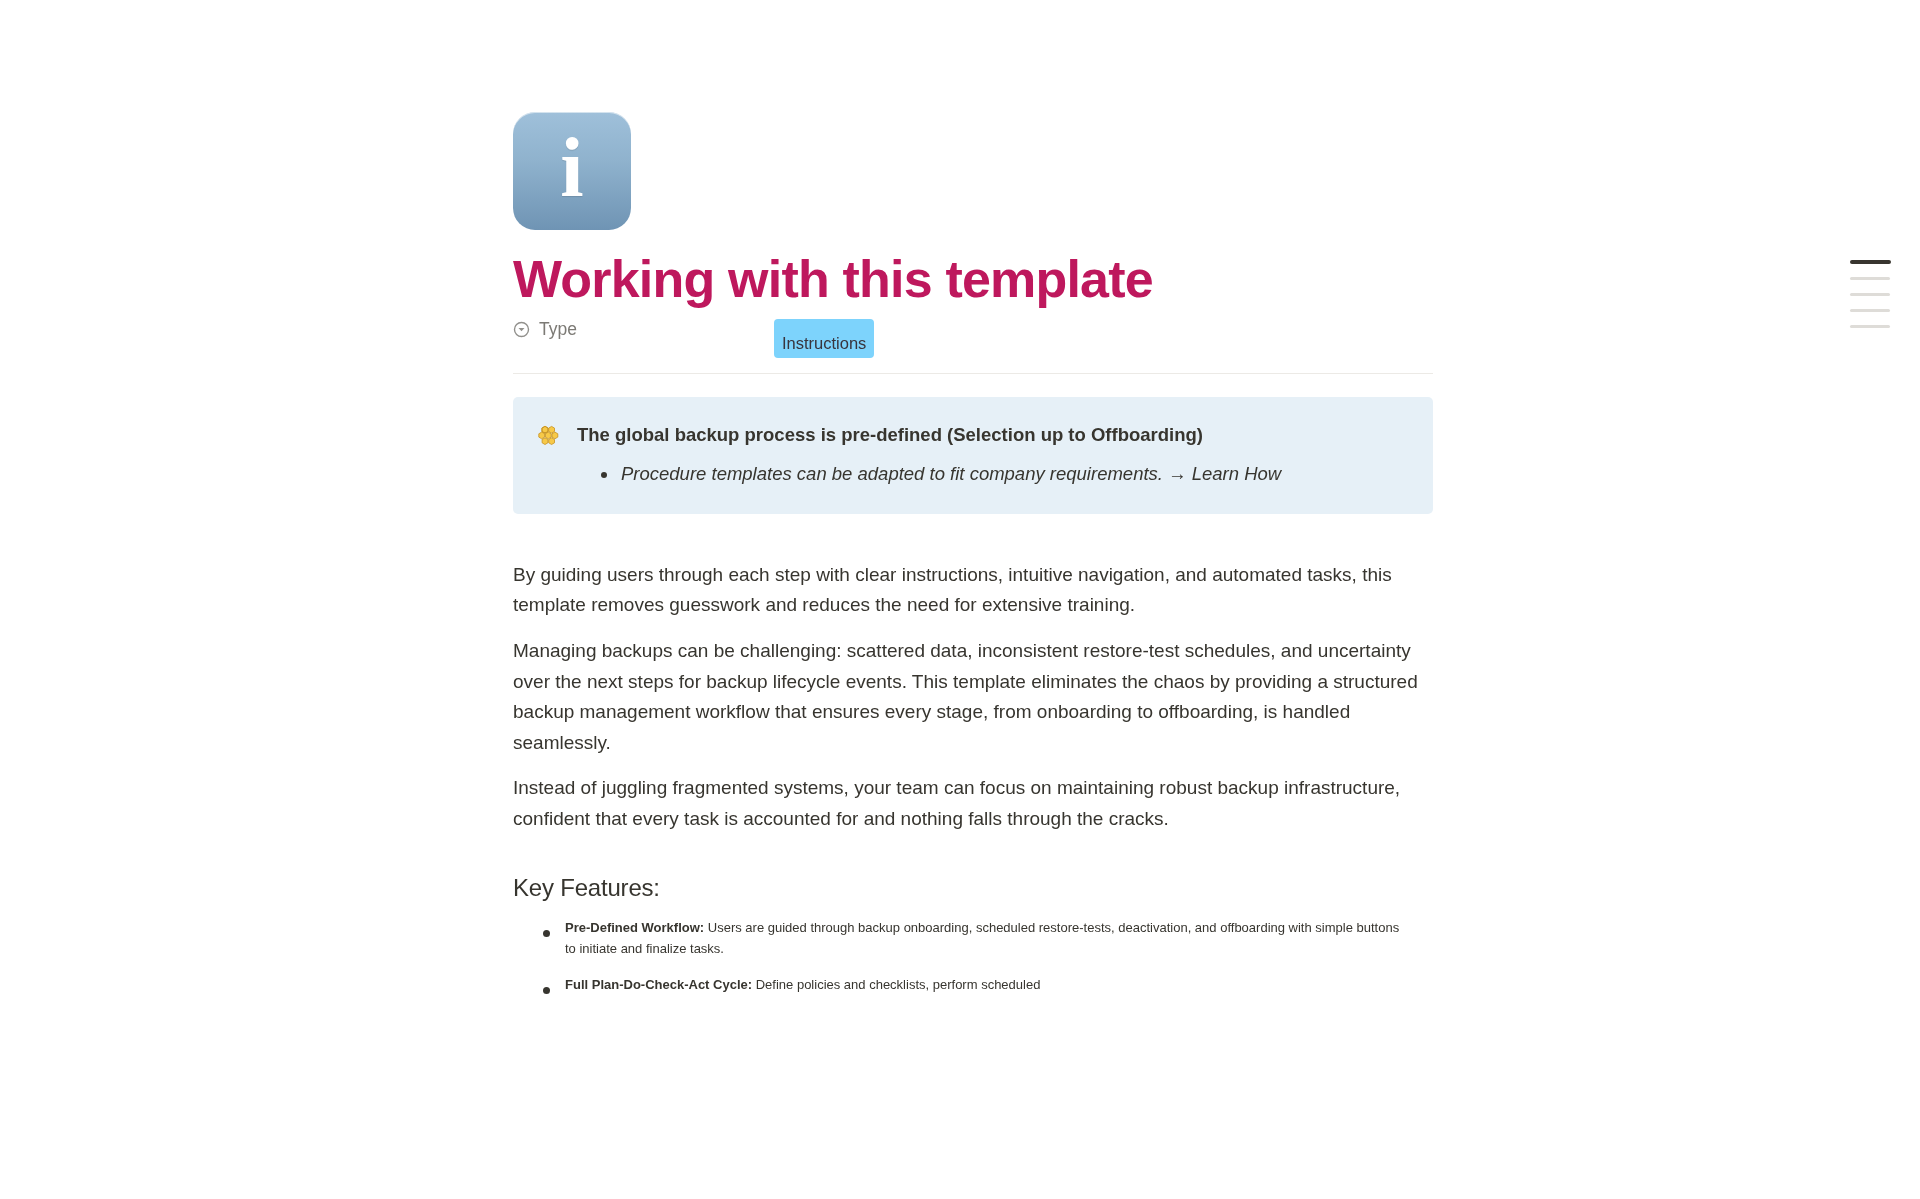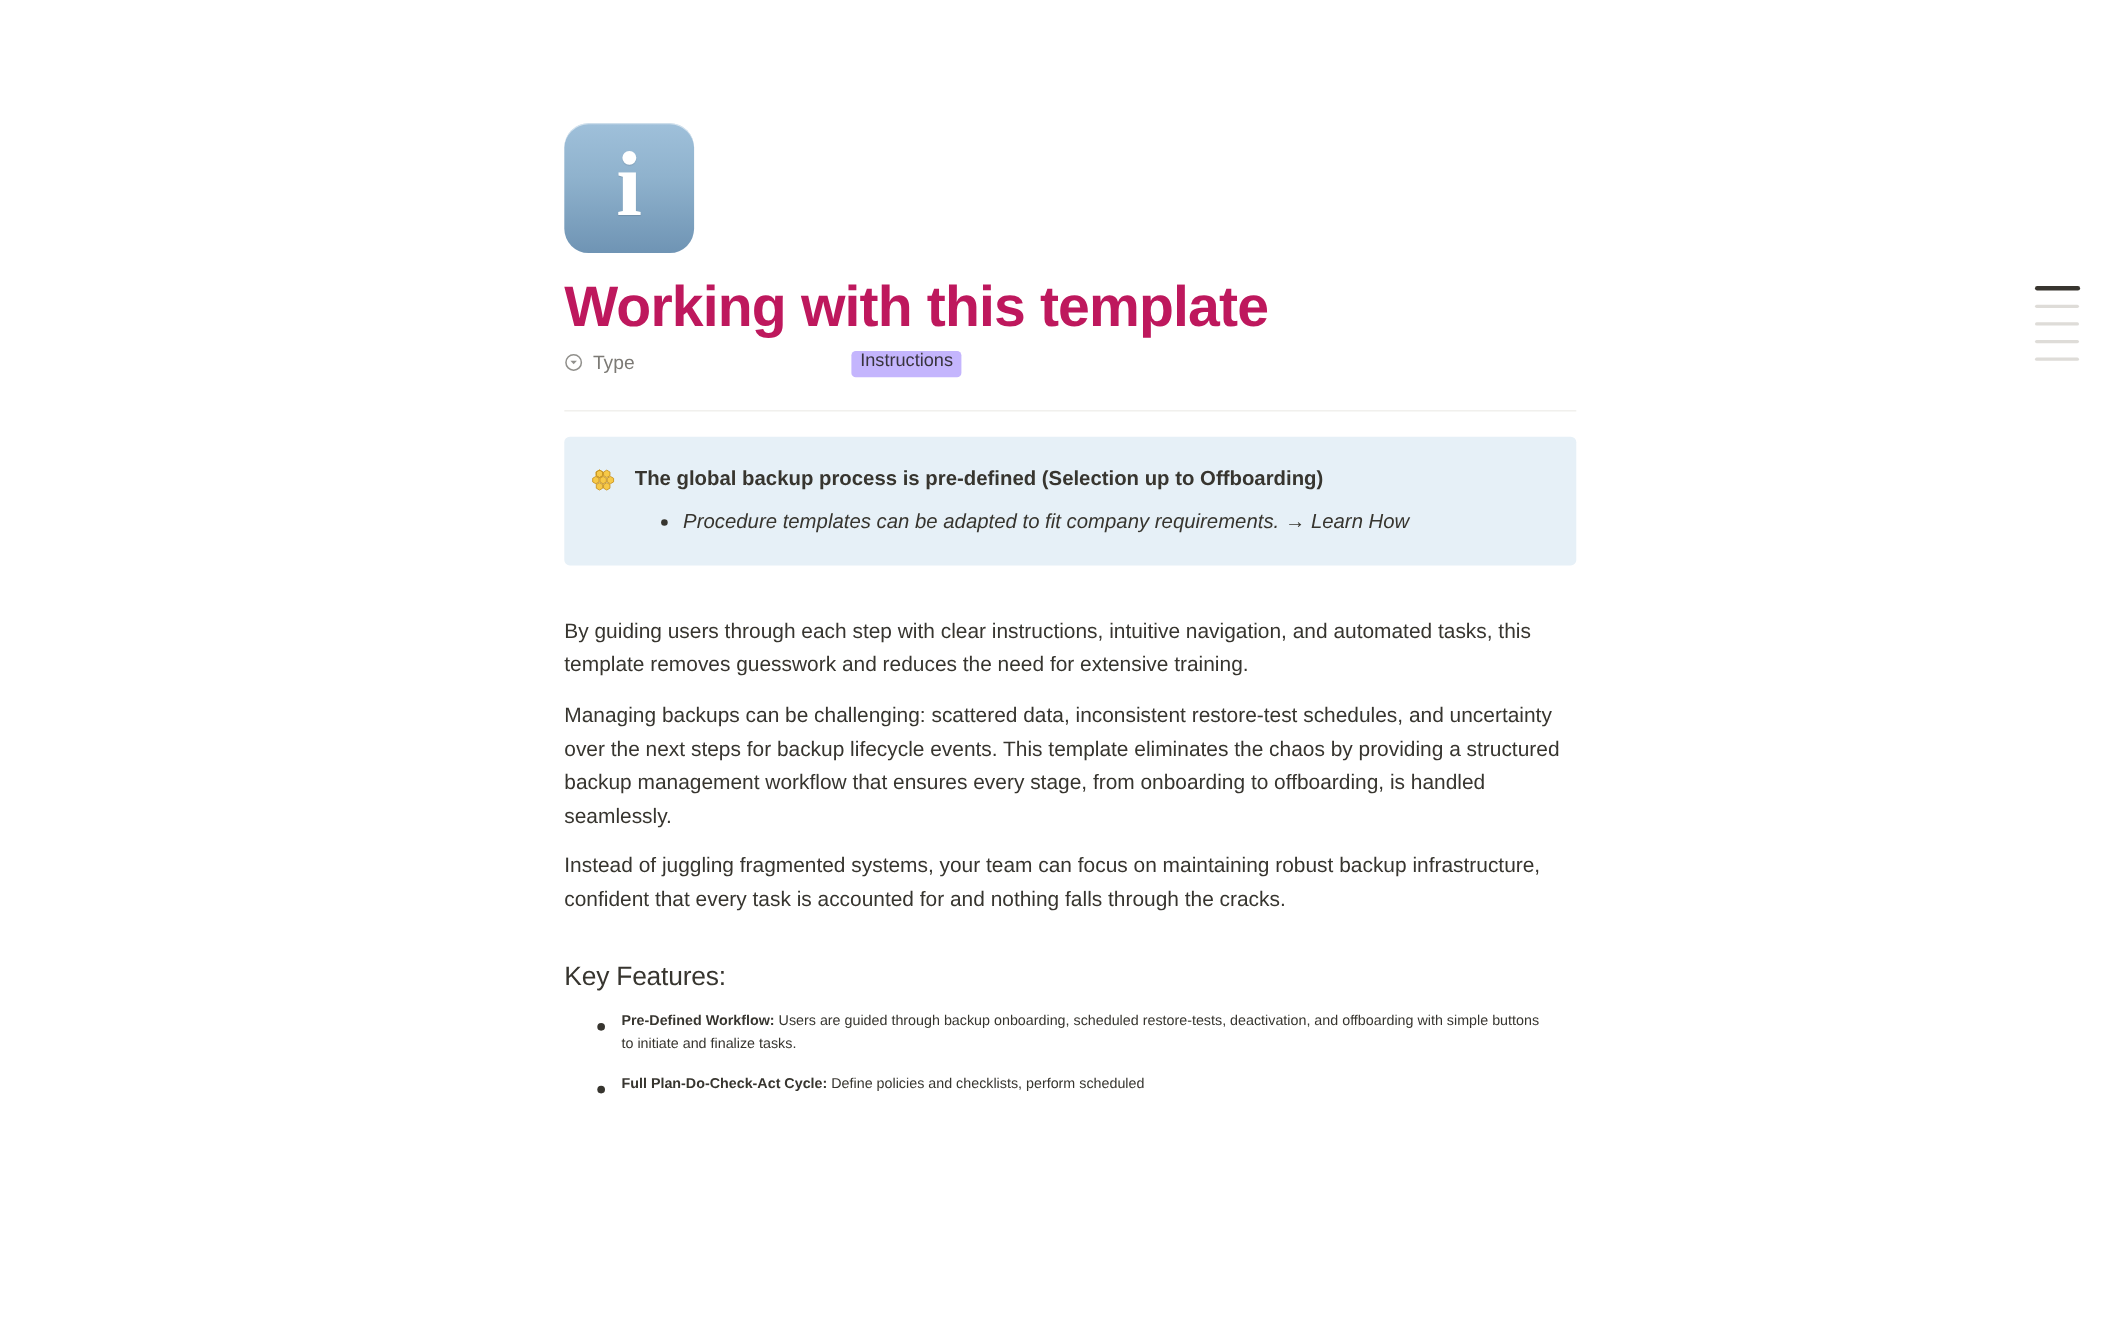--- a/index.html
+++ b/index.html
@@ -67,24 +67,24 @@
   }
   .prop-label {
     display:flex; align-items:center; gap:9px;
     width:213px;
     color:#7c7a75;
     font-size:17.5px;
   }
   .prop-icon { width:17px; height:17px; display:block; flex:none; }
   .prop-value { display:flex; align-items:center; }
   .tag {
-    background:#c4b5fd;
+    background:#7dd3fc;
     color:#38343d;
     border-radius:4px;
-    padding:0 8px 4px;
+    padding:15px 8px 4px;
     font-size:16.5px;
     line-height:1.2;
   }
 
   
   .divider {
     margin-top:22px;
     width:920px;
     height:1px;
     background:#eceae6;
@@ -93,21 +93,21 @@
   
   .callout {
     margin-top:23px;
     width:920px;
     background:#e6f0f7;
     border-radius:5px;
     padding:25px 28px 26px 24px;
   }
   .callout-head {
     display:flex;
-    align-items:flex-end;
+    align-items:center;
     gap:16px;
   }
   .callout-emoji {
     width:24px; height:24px; flex:none;
     margin-top:1px;
     display:block;
   }
   .callout-title {
     font-size:18.5px;
     font-weight:700;

